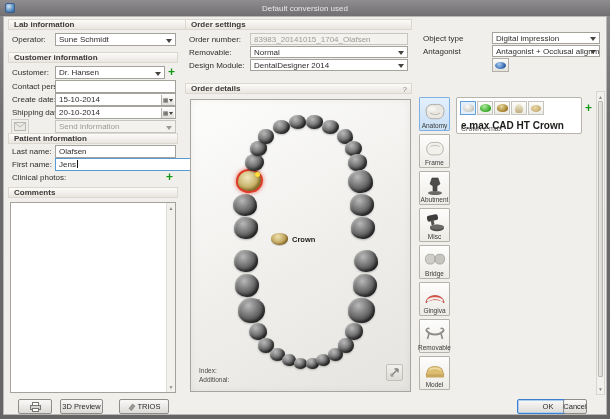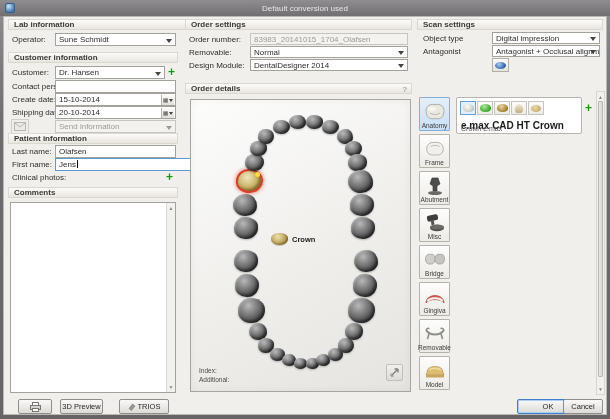--- a/index.html
+++ b/index.html
@@ -173,21 +173,20 @@
       <div class="tooth" style="left: 115px; top: 258px; width: 13px; height: 11px;"></div>
       <div class="tooth" style="left: 125px; top: 254px; width: 14px; height: 12px;"></div>
       <div class="tooth" style="left: 137px; top: 248px; width: 15px; height: 13px;"></div>
       <div class="tooth" style="left: 147px; top: 238px; width: 16px; height: 15px;"></div>
       <div class="tooth" style="left: 154px; top: 223px; width: 18px; height: 17px;"></div>
       <div class="tooth" style="left: 157px; top: 198px; width: 27px; height: 25px;"></div>
       <div class="tooth" style="left: 162px; top: 174px; width: 24px; height: 23px;"></div>
       <div class="tooth" style="left: 163px; top: 150px; width: 24px; height: 22px;"></div>
     </div>
 
-  <div class="ghead abs" style="left:417px;top:19px;width:186px"><span>Scan settings</span></div>
   <span class="lbl abs" style="left:423px;top:34px">Object type</span>
   <div class="sel abs" style="left:492px;top:32px;width:108px;height:12px"><span class="val">Digital impression</span><span class="arr" style="top:4px"></span></div>
   <span class="lbl abs" style="left:423px;top:47px">Antagonist</span>
   <div class="sel abs" style="left:492px;top:45px;width:108px;height:12px"><span class="val">Antagonist + Occlusal alignment</span><span class="arr" style="top:4px"></span></div>
   <div class="iconbtn abs" style="left:492px;top:58px;width:17px;height:14px">
       <span class="blueoval"></span>
     </div>
 
   <div class="abs" id="cats" style="left:419px;top:97px">
       <div class="cat sel">
@@ -310,16 +309,16 @@
     </div>
   <div class="fbtn abs" style="left:119px;top:399px;width:50px">
     <svg width="8" height="8">
         <path d="M1,5.5 L4.5,1 L7,3 L3.5,7.5 Z" fill="#9a9894" stroke="#6e6c68" stroke-width="0.5"></path>
       </svg>
     <span>TRIOS</span>
   </div>
   <div class="fbtn ok abs" style="left:517px;top:399px;width:62px">
       <span>OK</span>
     </div>
-  <div class="fbtn abs" style="left:563px;top:399px;width:40px">
+  <div class="fbtn abs" style="left:563px;top:399px;width:24px">
       <span>Cancel</span>
     </div>
 </div>
 
 </body></html>

